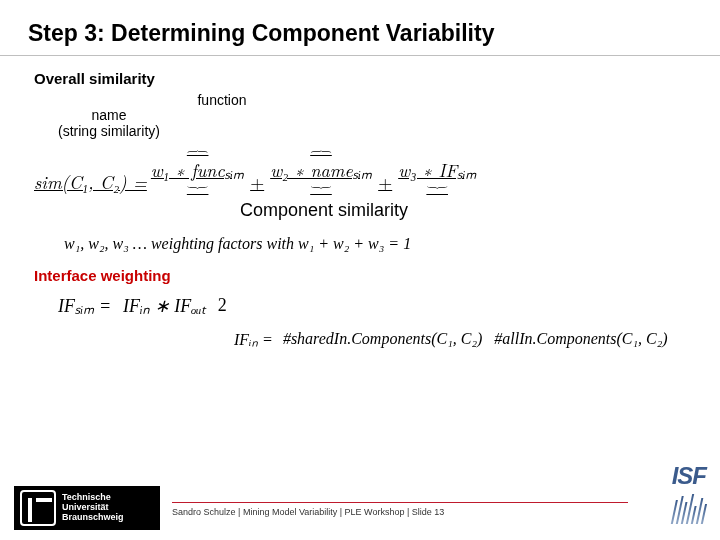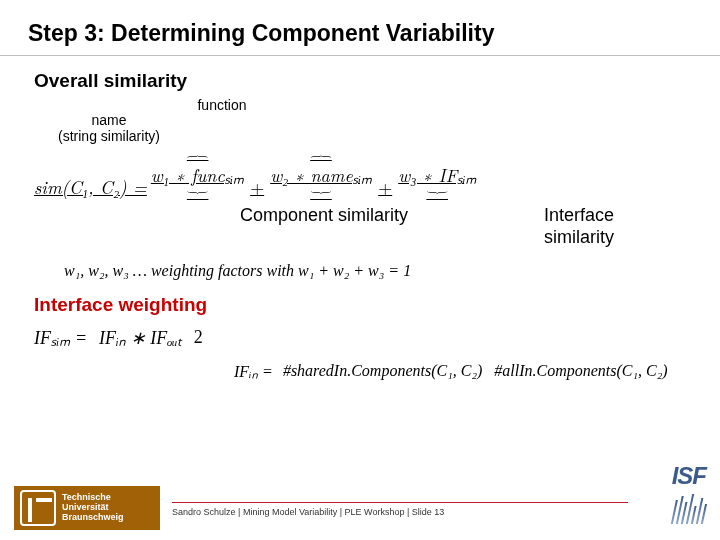--- a/index.html
+++ b/index.html
@@ -12,21 +12,21 @@
     position: relative;
     overflow: hidden;
   }
   .slide-title {
     font-size: 23px;
     font-weight: bold;
     padding: 20px 8px 8px 28px;
     border-bottom: 1px solid #bfbfbf;
   }
   .section-heading {
-    font-size: 19px;
+    font-size: 15px;
     font-weight: bold;
     padding-left: 34px;
     margin-top: 14px;
     margin-bottom: 6px;
     color: #000;
   }
   .section-heading.red { color: #c80000; }
   .content {
     padding-left: 34px;
     padding-right: 20px;
@@ -98,21 +98,21 @@
   .frac .bar {
     border-top: 1px solid #000;
     align-self: stretch;
   }
   .if-formula-row {
     display: flex;
     align-items: center;
     font-family: Georgia, serif;
     font-size: 18px;
     margin-top: 8px;
-    margin-left: 0;
+    margin-left: 24px;
   }
   .if-formula-row .lhs { font-style: italic; padding-right: 6px; }
   .ifin-block {
     margin-top: 10px;
     margin-left: 200px;
     font-family: Georgia, serif;
     font-size: 16px;
     display: flex;
     align-items: center;
   }
@@ -123,21 +123,21 @@
     position: absolute;
     left: 0; right: 0;
     bottom: 10px;
     height: 56px;
     display: flex;
     align-items: flex-end;
   }
   .tu-logo {
     width: 146px;
     height: 44px;
-    background: #a16207;
+    background: #000000;
     display: flex;
     align-items: center;
     color: #fff;
     margin-left: 14px;
   }
   .tu-seal {
     width: 36px; height: 36px;
     border: 2px solid #fff;
     border-radius: 4px;
     margin: 0 6px;
@@ -231,24 +231,20 @@
       <span class="term">
         <span class="brace-top" style="visibility:hidden">︷</span>
         <span class="expr">w₃ ∗ IFₛᵢₘ</span>
         <span class="brace-under">︸</span>
       </span>
     </div>
   </div>
 
   <div class="lower-annot-row">
     <div class="lower-comp">Component similarity</div>
-    <div class="lower-if">
-      <span>Interface</span><br>
-      <span>similarity</span>
-    </div>
   </div>
 
   <div class="weights-line">w₁, w₂, w₃ … weighting factors with w₁ + w₂ + w₃ = 1</div>
 </div>
 
 <div class="section-heading red">Interface weighting</div>
 
 <div class="content">
   <div class="if-formula-row">
     <span class="lhs">IFₛᵢₘ =</span>

